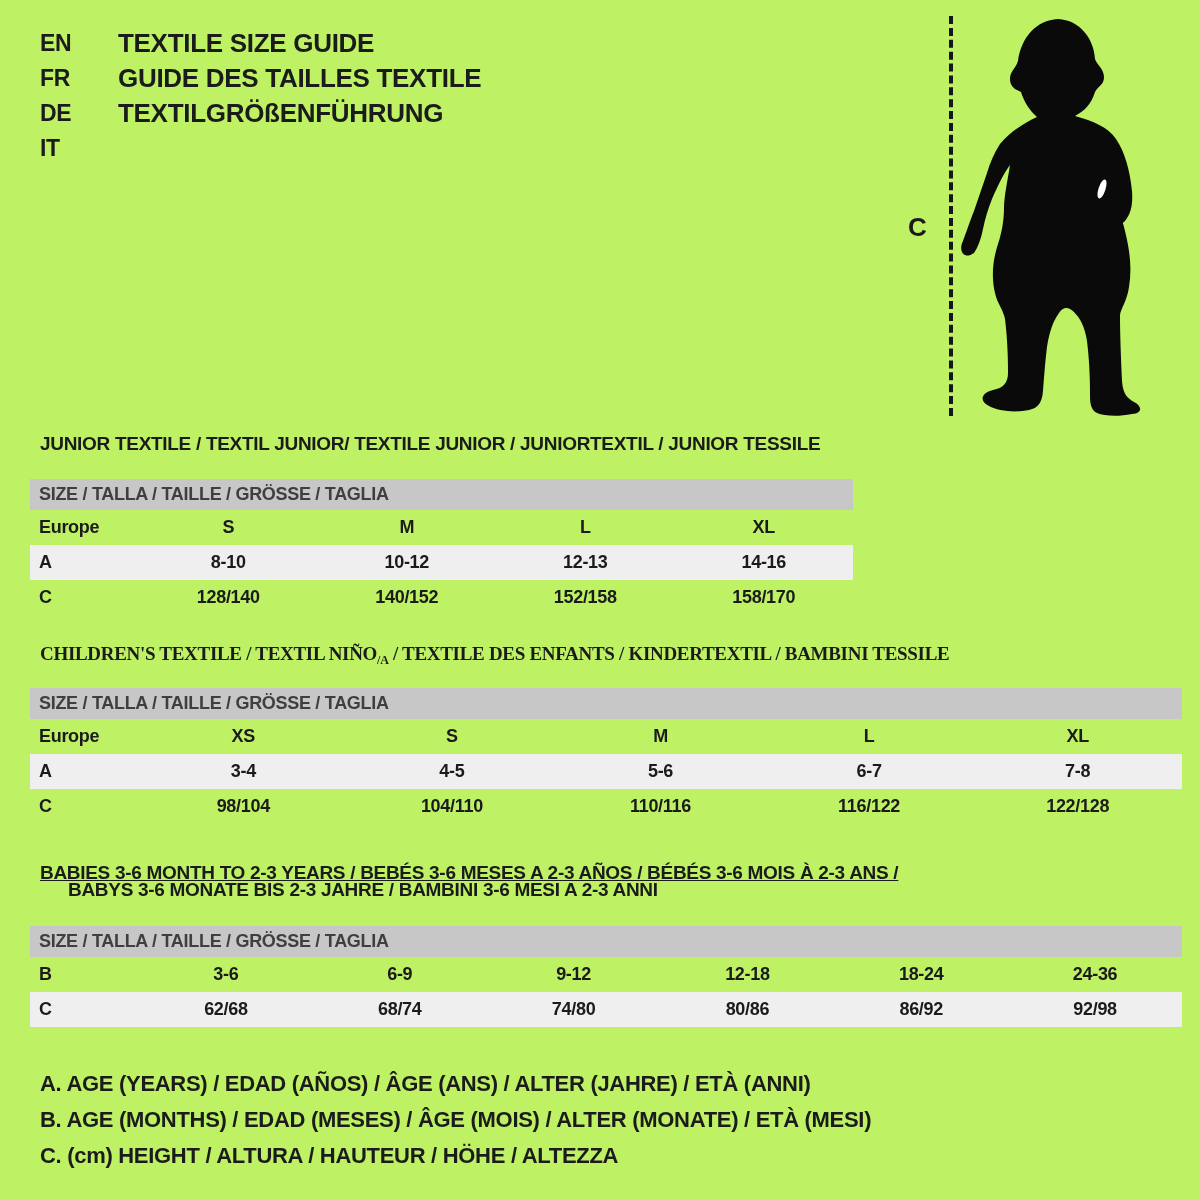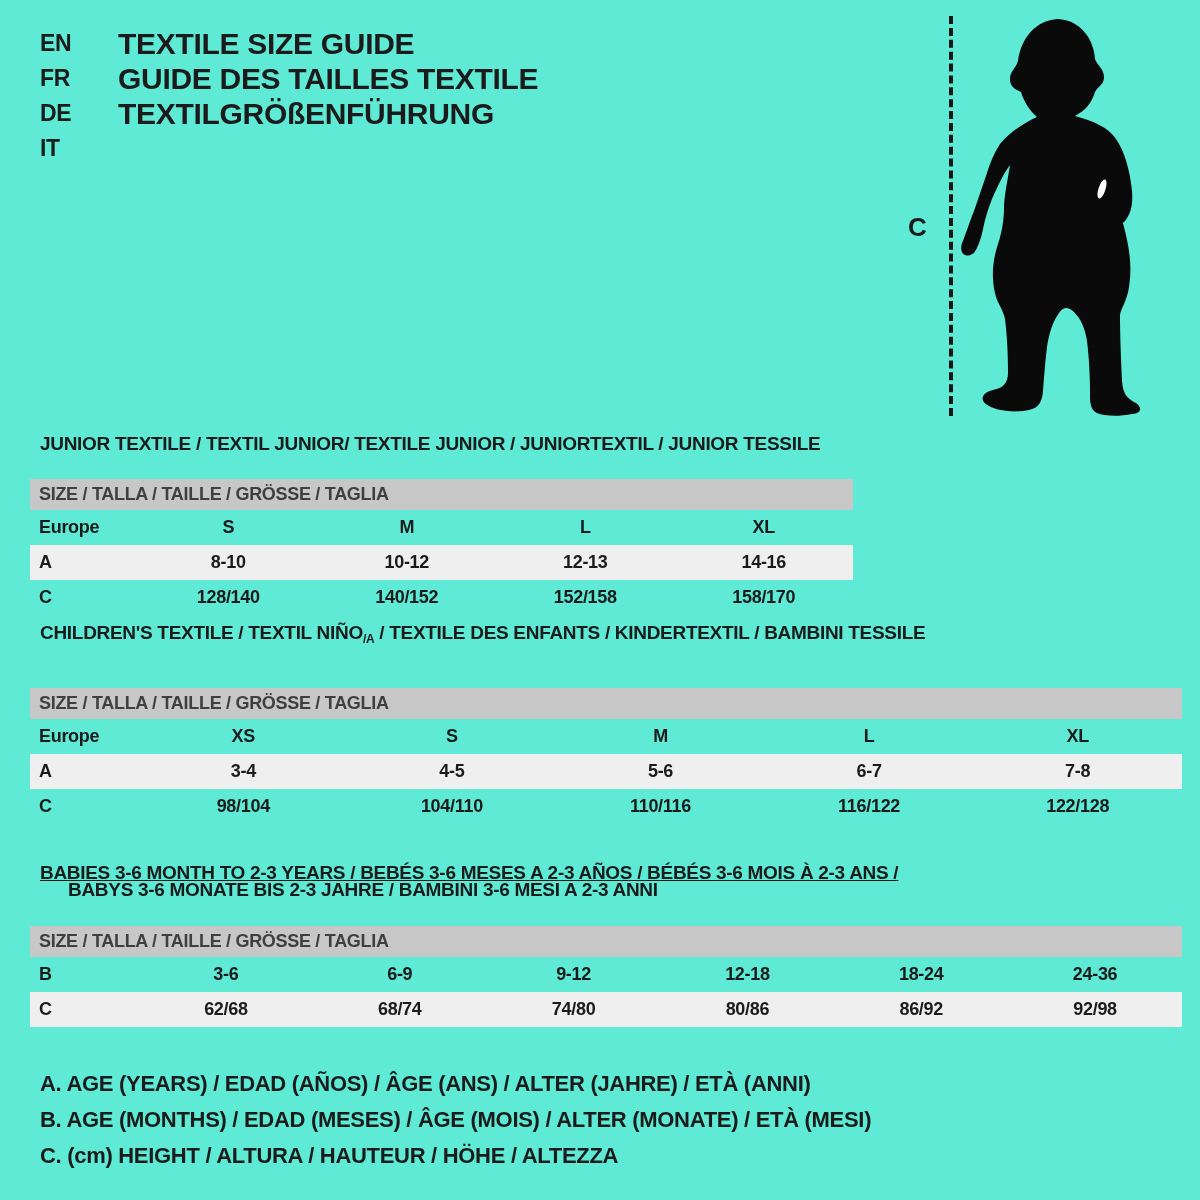--- a/index.html
+++ b/index.html
@@ -1,28 +1,28 @@
 <!DOCTYPE html>
 <html><head>
 <meta charset="utf-8">
 <style>
   html,body { margin:0; padding:0; }
   body { background:#e9e9e9; }
   #sheet {
     position:relative; width:1200px; height:1200px;
-    background:#5eead4; overflow:hidden;
+    background:#bef264; overflow:hidden;
     font-family:"Liberation Sans", sans-serif;
     color:#1b1b1b;
     letter-spacing:-0.3px;
   }
   
   .lang-block { position:absolute; left:40px; top:26px; }
   .lang-row { display:flex; height:35px; align-items:center; }
   .lang-code { width:78px; font-size:23px; font-weight:bold; }
-  .lang-title { font-size:30px; font-weight:bold; white-space:nowrap; }
+  .lang-title { font-size:26px; font-weight:bold; white-space:nowrap; }
   
   .measure-line {
     position:absolute; left:949px; top:16px; height:400px; width:0;
     border-left:4px dashed #161616;
   }
   .measure-label {
     position:absolute; left:908px; top:212px;
     font-size:26px; font-weight:bold;
   }
   .figure-svg { position:absolute; left:958px; top:13px; }
@@ -140,21 +140,21 @@
     </div>
     <div class="trow">
       <div class="tlabel">C</div>
       <div class="tcell">128/140</div>
       <div class="tcell">140/152</div>
       <div class="tcell">152/158</div>
       <div class="tcell">158/170</div>
     </div>
   </div>
 
-  <div class="sec-title" style="top:622px;">
+  <div class="sec-title" style="top:643px;font-family:Liberation Serif, serif;">
     <span>CHILDREN'S TEXTILE / TEXTIL NIÑO</span><span class="sub-a">/A</span><span> / TEXTILE DES ENFANTS / KINDERTEXTIL / BAMBINI TESSILE</span>
   </div>
   <div class="size-table" style="top:688px; width:1152px;">
     <div class="size-bar">SIZE / TALLA / TAILLE / GRÖSSE / TAGLIA</div>
     <div class="trow">
       <div class="tlabel">Europe</div>
       <div class="tcell">XS</div>
       <div class="tcell">S</div>
       <div class="tcell">M</div>
       <div class="tcell">L</div>

